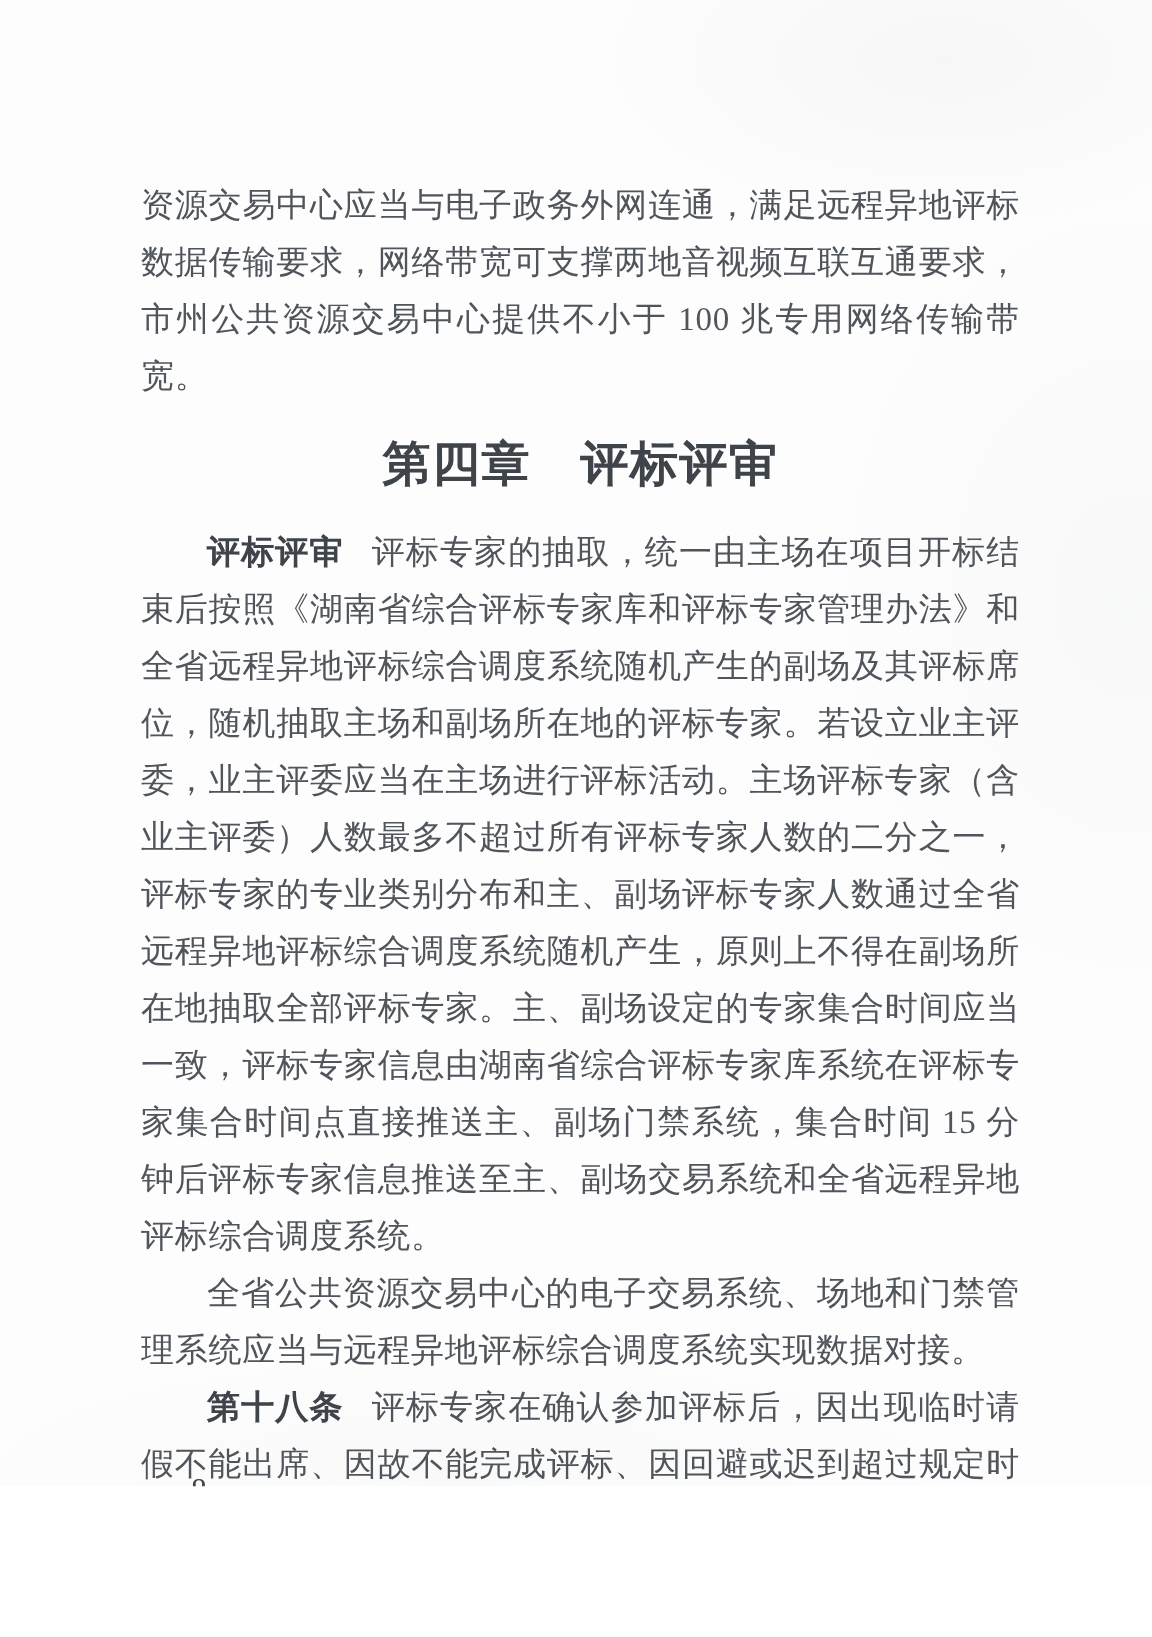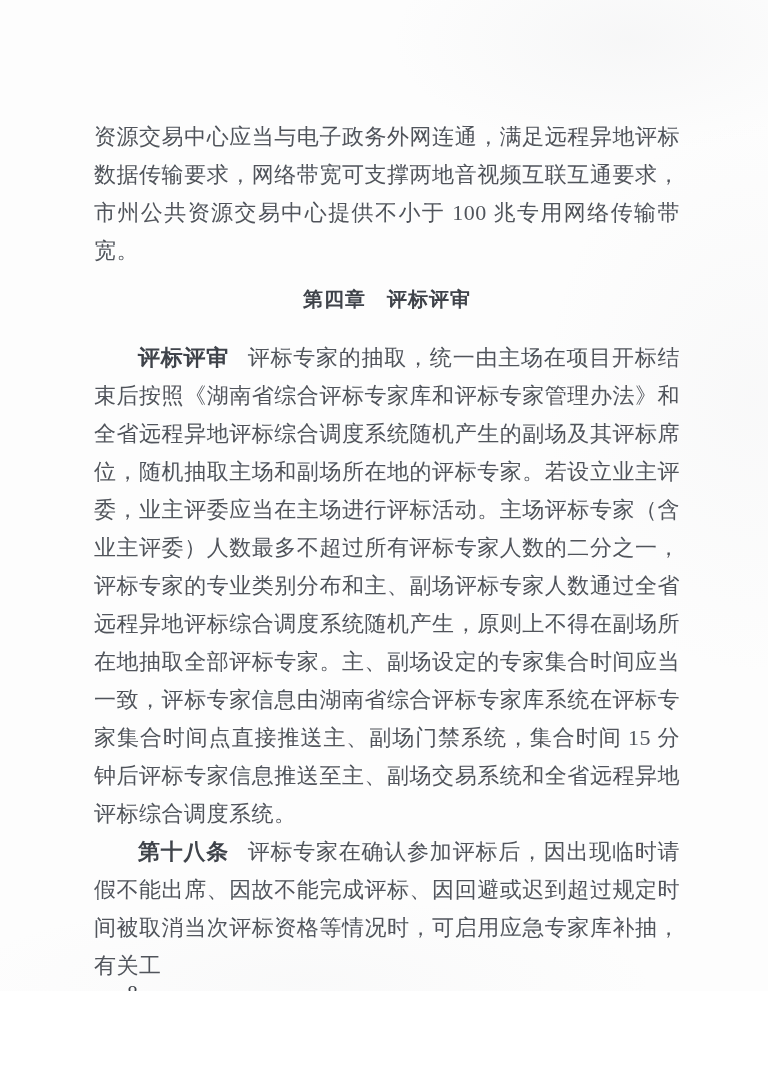--- a/index.html
+++ b/index.html
@@ -49,25 +49,25 @@
   p.indent { text-indent: 2em; }
 
   .article-no {
     font-family: "Liberation Sans", "DejaVu Sans", sans-serif;
     font-weight: 700;
     color: var(--ink-strong);
     margin-right: 0.85em;
   }
 
   h1.chapter {
-    margin: 10px 0 21px 0;
+    margin: 20px 0 21px 0;
     text-align: center;
     font-family: "Liberation Sans", "DejaVu Sans", sans-serif;
     font-weight: 700;
-    font-size: 20px;
+    font-size: 32px;
     line-height: 38px;
     color: var(--ink-strong);
     letter-spacing: 1px;
   }
 
   .page-number {
     position: absolute;
     left: 99px;
     top: 978px;
     font-size: 21px;
@@ -84,19 +84,20 @@
   <div class="scan-texture"></div>
 
   <main class="content">
 
     <p class="para">资源交易中心应当与电子政务外网连通，满足远程异地评标数据传输要求，网络带宽可支撑两地音视频互联互通要求，市州公共资源交易中心提供不小于 100 兆专用网络传输带宽。</p>
 
     <h1 class="chapter">第四章　评标评审</h1>
 
     <p class="para indent"><span class="article-no">评标评审</span><span>评标专家的抽取，统一由主场在项目开标结束后按照《湖南省综合评标专家库和评标专家管理办法》和全省远程异地评标综合调度系统随机产生的副场及其评标席位，随机抽取主场和副场所在地的评标专家。若设立业主评委，业主评委应当在主场进行评标活动。主场评标专家（含业主评委）人数最多不超过所有评标专家人数的二分之一，评标专家的专业类别分布和主、副场评标专家人数通过全省远程异地评标综合调度系统随机产生，原则上不得在副场所在地抽取全部评标专家。主、副场设定的专家集合时间应当一致，评标专家信息由湖南省综合评标专家库系统在评标专家集合时间点直接推送主、副场门禁系统，集合时间 15 分钟后评标专家信息推送至主、副场交易系统和全省远程异地评标综合调度系统。</span></p>
 
+    <p class="para indent">全省公共资源交易中心的电子交易系统、场地和门禁管理系统应当与远程异地评标综合调度系统实现数据对接。</p>
 
     <p class="para indent"><span class="article-no">第十八条</span><span>评标专家在确认参加评标后，因出现临时请假不能出席、因故不能完成评标、因回避或迟到超过规定时间被取消当次评标资格等情况时，可启用应急专家库补抽，有关工</span></p>
 
   </main>
 
   <footer class="page-number">— 8 —</footer>
 </div>
 
 </body></html>

